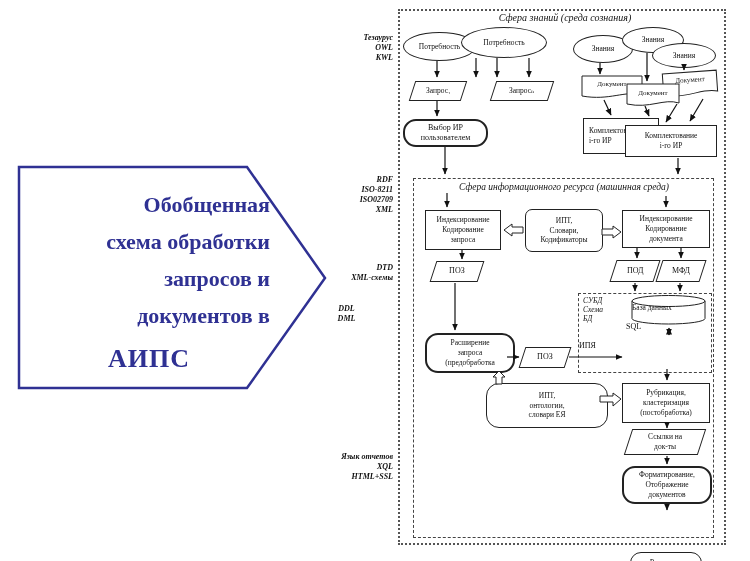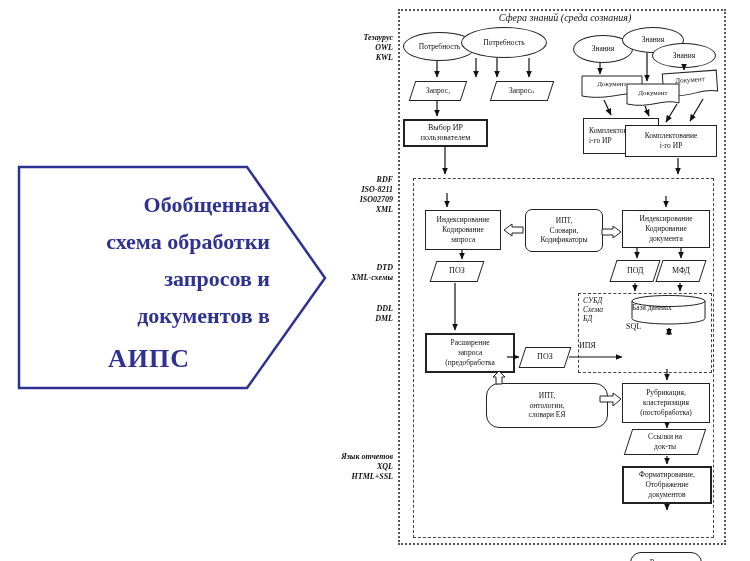--- a/index.html
+++ b/index.html
@@ -2,21 +2,21 @@
 <html><head>
 <meta charset="utf-8">
 <style>
   html,body{margin:0;padding:0;background:#fff;}
   #slide{position:relative;width:750px;height:561px;background:#fff;overflow:hidden;
          font-family:"Liberation Serif","DejaVu Serif",serif;color:#111;}
   .node{position:absolute;box-sizing:border-box;border:1px solid #222;background:#fff;
         display:flex;align-items:center;justify-content:center;text-align:center;
         font-size:7.5px;line-height:1.3;z-index:2;}
   .node .ml{white-space:pre-line;}
-  .bold-border{border-width:2px;}
+  .bold-border{border-width:2px;border-radius:13px;}
   .mid-border{border-width:1.5px;}
   .ellipse{border-radius:50%;}
   .pgram{transform:skewX(-18deg);}
   .pgram .ml{transform:skewX(18deg);}
   .stadium{border-radius:12px;}
   .round-sm{border-radius:7px;}
   .round-lg{border-radius:13px;}
   .region{position:absolute;box-sizing:border-box;background:transparent;z-index:1;}
   .outer-region{border:2px dotted #555;}
   .dashed-region{border:1px dashed #444;}
@@ -49,30 +49,31 @@
 
   <div class="margin-label" style="left:300px;top:33px;width:93px;">Тезаурус
 OWL
 KWL</div>
   <div class="margin-label" style="left:300px;top:175px;width:93px;">RDF
 ISO-8211
 ISO02709
 XML</div>
   <div class="margin-label" style="left:300px;top:263px;width:93px;">DTD
 XML-схемы</div>
-  <div class="margin-label" style="left:300px;top:304px;width:93px;">DDL
+  <div class="margin-label" style="left:300px;top:304px;width:93px;text-align:center;">DDL
 DML</div>
   <div class="margin-label" style="left:300px;top:452px;width:93px;">Язык отчетов
 XQL
 HTML+SSL</div>
 
   <div class="region outer-region" style="left:398px;top:9px;width:328px;height:536px;"></div>
   <div class="region-title" style="left:420px;top:12px;width:290px;">Сфера знаний (среда сознания)</div>
 
   <div class="region dashed-region" style="left:413px;top:178px;width:301px;height:360px;"></div>
+  <div class="region-title" style="left:418px;top:182px;width:292px;font-size:9.5px;">Сфера информационного ресурса (машинная среда)</div>
 
   <div class="region dashed-region" style="left:578px;top:293px;width:134px;height:80px;z-index:1;"></div>
   <div class="free-label" style="left:583px;top:296px;width:36px;font-style:italic;font-size:7.5px;line-height:9px;white-space:pre-line;">СУБД
 Схема
 БД</div>
 
   <div class="node ellipse" style="left:403px;top:32px;width:73px;height:29px;z-index:2;">
     <span class="ml">Потребность</span>
     </div>
   <div class="node ellipse" style="left:461px;top:27px;width:86px;height:31px;z-index:3;">

